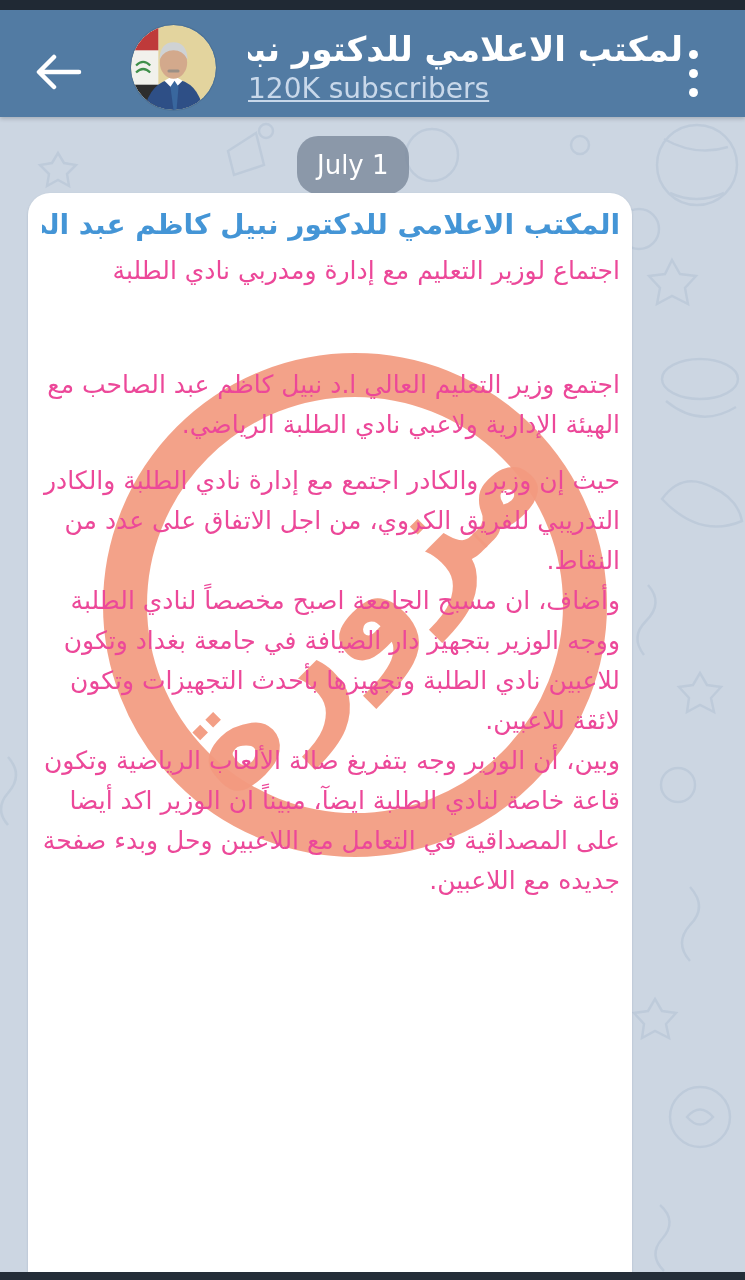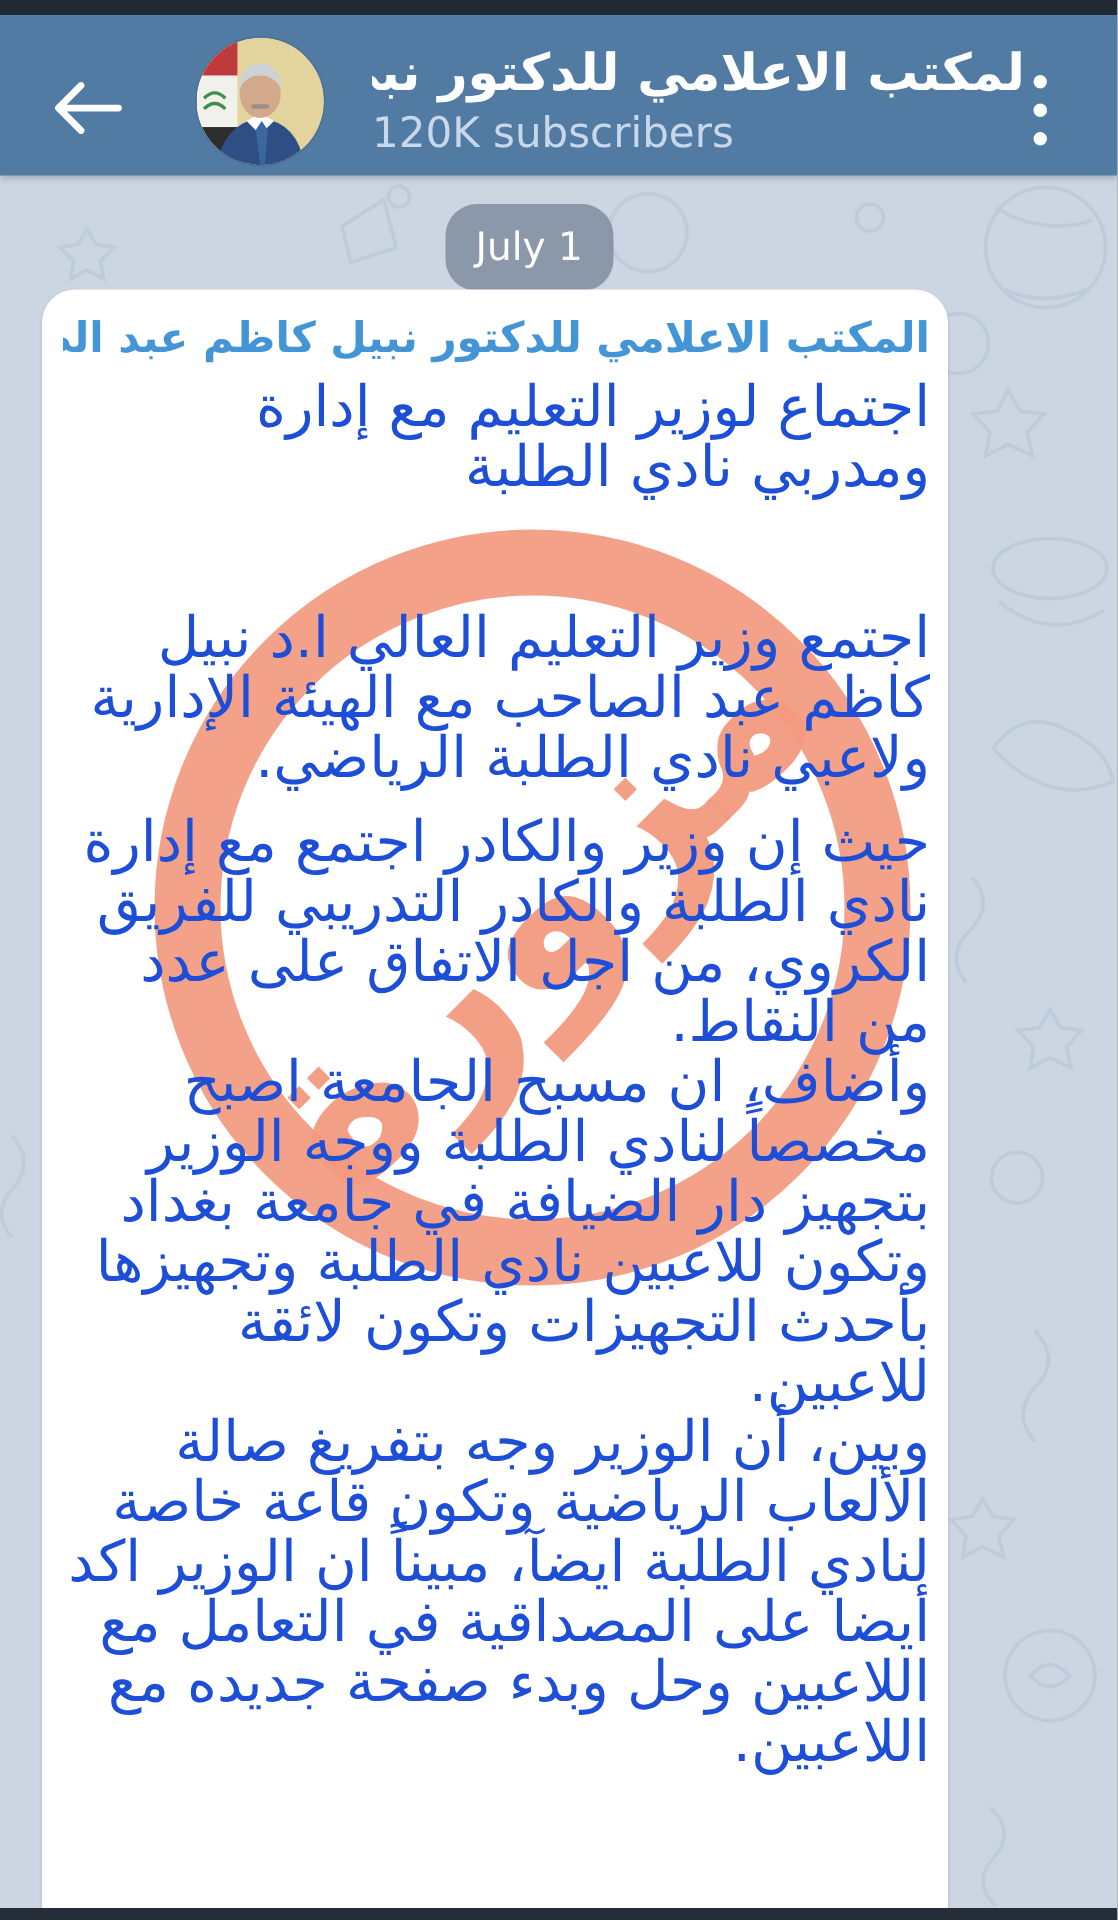--- a/index.html
+++ b/index.html
@@ -17,21 +17,21 @@
     position:absolute;top:10px;left:0;right:0;height:107px;
     background:#527ba3;z-index:20;box-shadow:0 2px 4px rgba(0,0,0,.18);
   }
   .back-btn{position:absolute;left:30px;top:36px;width:56px;height:52px;display:flex;align-items:center;justify-content:center;}
   .avatar{position:absolute;left:131px;top:15px;width:85px;height:85px;border-radius:50%;overflow:hidden;box-shadow:0 0 0 1px rgba(0,0,0,.08);}
   .htext{position:absolute;left:248px;top:18px;right:62px;}
   .chan-title{
     direction:rtl;text-align:right;white-space:nowrap;overflow:hidden;
     font-size:34px;font-weight:bold;color:#ffffff;line-height:42px;
   }
-  .chan-subs{font-size:28px;color:#c8d8ea;line-height:34px;margin-top:2px;text-align:left;}
+  .chan-subs{font-size:28px;color:#c8d8ea;line-height:34px;margin-top:2px;text-align:left;text-decoration:underline;}
   .menu-btn{position:absolute;right:40px;top:32px;width:24px;height:62px;display:flex;flex-direction:column;align-items:center;justify-content:center;gap:10px;}
   .menu-btn i{display:block;width:9px;height:9px;border-radius:50%;background:#ffffff;}
 
   
   .chat{position:absolute;top:117px;left:0;right:0;bottom:8px;overflow:hidden;}
   .doodles{position:absolute;left:0;top:0;z-index:0;}
   .date-chip{
     position:absolute;left:297px;top:19px;z-index:2;
     min-width:94px;height:58px;padding:0 20px;box-sizing:border-box;
     background:rgba(125,138,156,.82);border-radius:21px;
@@ -43,21 +43,21 @@
     box-shadow:0 1px 2px rgba(98,117,140,.35);
     padding:14px 12px 0 14px;box-sizing:border-box;overflow:hidden;
   }
   .sender{
     position:relative;z-index:2;
     direction:rtl;text-align:center;
     font-size:28px;font-weight:bold;color:#4495d6;line-height:36px;
     margin-bottom:8px;white-space:nowrap;overflow:hidden;
   }
   .msg-text{position:relative;z-index:2;direction:rtl;text-align:right;
-    font-size:38px;line-height:40px;color:#1d4ed8;}
+    font-size:25px;line-height:40px;color:#ec4899;}
   .msg-text p{margin:0;}
   .msg-text p.gap-large{margin-bottom:74px;}
   .msg-text p.gap-small{margin-bottom:16px;}
 
   
   .stamp{
     position:absolute;z-index:1;left:75px;top:160px;
     width:416px;height:416px;border:44px solid rgba(242,154,127,.92);
     border-radius:50%;
   }

